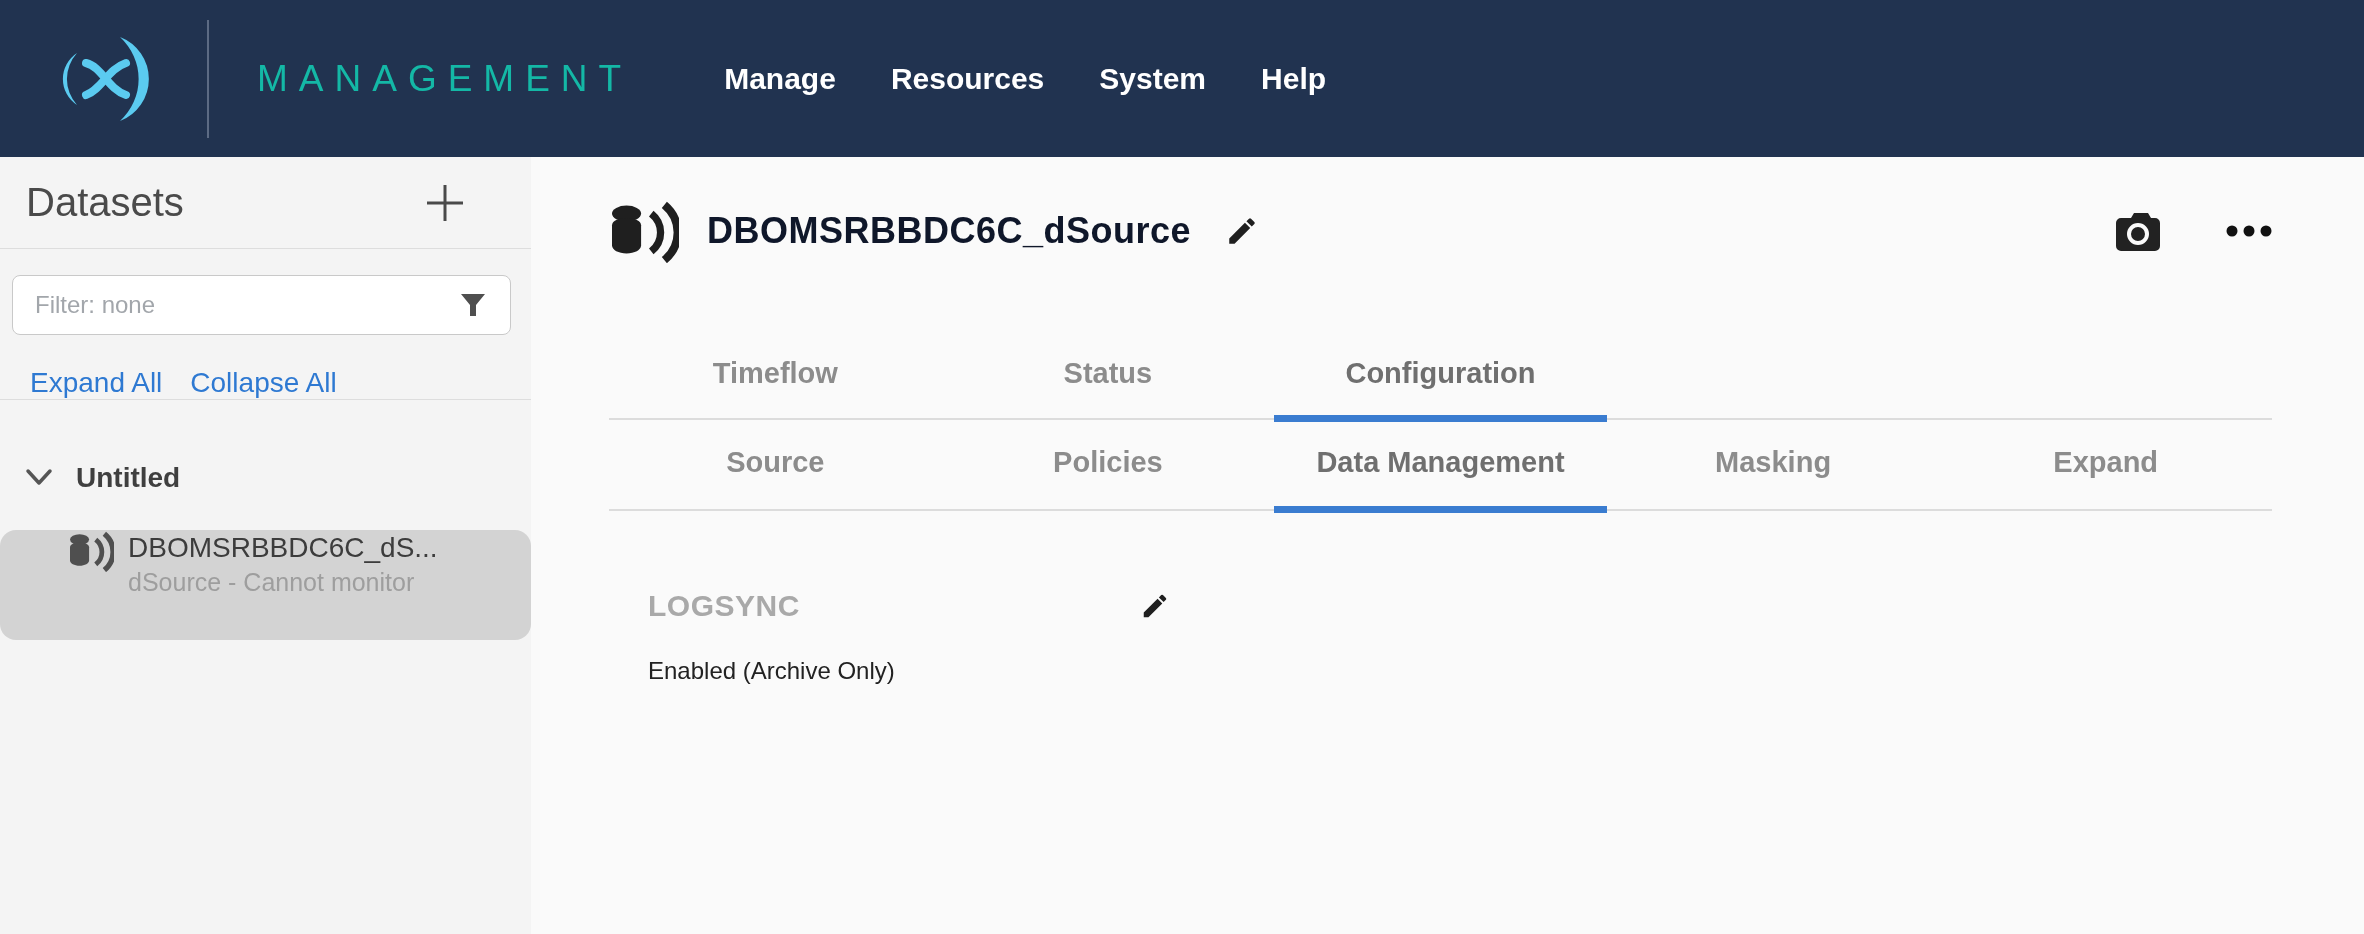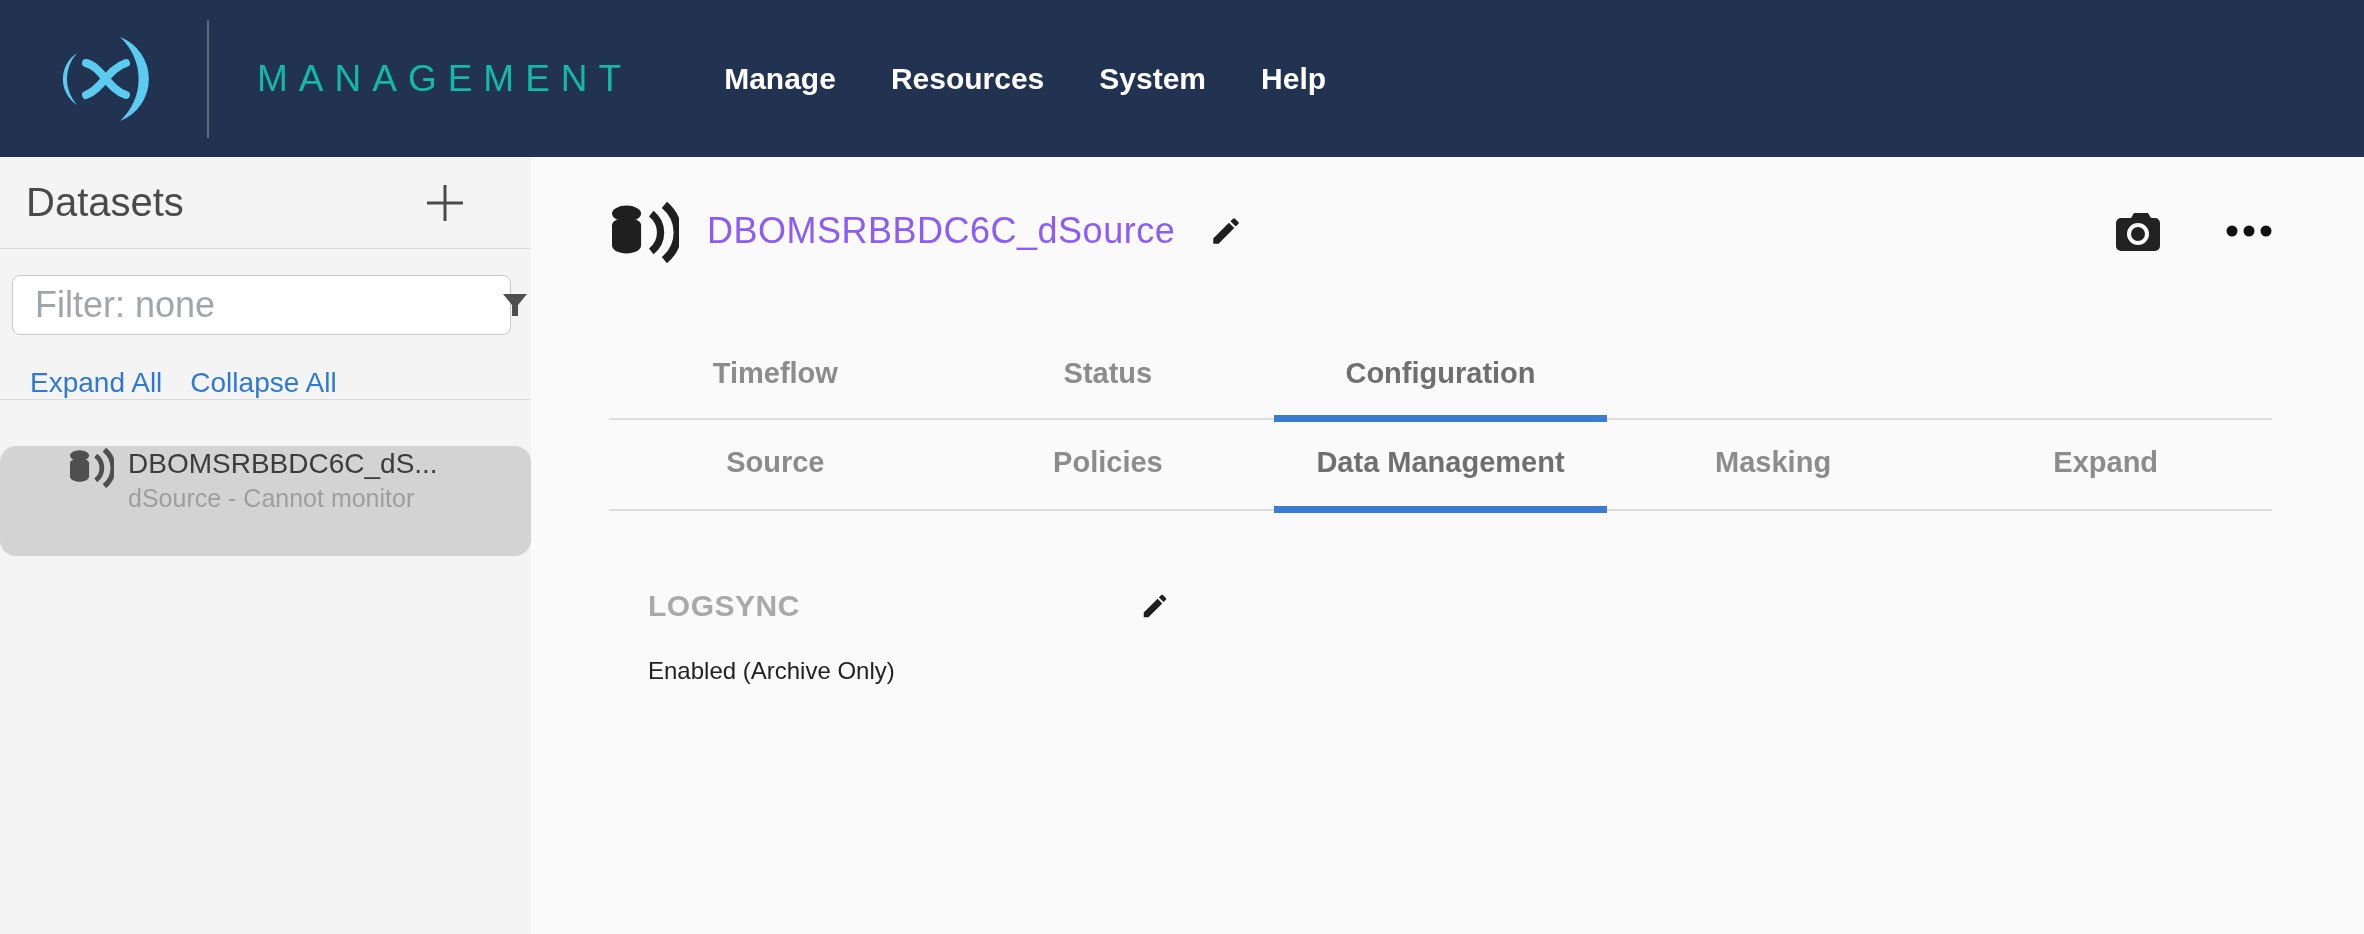--- a/index.html
+++ b/index.html
@@ -35,21 +35,21 @@
     padding:0 64px 0 26px; border-bottom:1px solid #ddd;
   }
   .sb-title { font-size:40px; color:#4a4a4a; font-weight:400; }
   .plus-btn { cursor:pointer; display:flex; align-items:center; }
   .filter-box {
     margin:26px 20px 0 12px; height:60px; background:#fff;
     border:1px solid #c9c9c9; border-radius:8px;
     display:flex; align-items:center; padding:0 22px;
   }
   .filter-input {
-    border:none; outline:none; flex:1; font-size:36px; color:#ef4444;
+    border:none; outline:none; flex:1; font-size:24px; color:#ef4444;
     font-family:inherit; background:transparent;
   }
   .filter-input::placeholder { color:#a2a6ab; }
   .filter-icon { cursor:pointer; display:flex; }
   .sb-links { display:flex; gap:28px; padding:32px 0 0 30px; margin-bottom:32px; }
   .sb-link { color:#2e79d2; font-size:28px; cursor:pointer; }
   .sb-links-divider { border-bottom:1px solid #ddd; }
   .tree { flex:1; }
   .tree-group {
     display:flex; align-items:center; gap:22px;
@@ -63,21 +63,21 @@
   .tree-item.selected { background:#d3d3d3; }
   .ti-icon { flex:0 0 auto; margin-right:14px; display:flex; }
   .ti-texts { display:flex; flex-direction:column; line-height:1.3; }
   .ti-name { font-size:28px; color:#3c3c3c; }
   .ti-sub { font-size:25px; color:#9e9e9e; }
 
   
   .main { flex:1; background:#fafafa; padding:0 92px 0 78px; display:flex; flex-direction:column; }
   .m-header { margin-top:42px; display:flex; align-items:center; }
   .m-title-icon { display:flex; margin-right:28px; }
-  .m-title { font-size:36px; font-weight:400; color:#8b5cf6; letter-spacing:.5px; }
+  .m-title { font-size:36px; font-weight:700; color:#0f172a; letter-spacing:.5px; }
   .m-edit { margin-left:34px; cursor:pointer; display:flex; }
   .m-actions { margin-left:auto; display:flex; align-items:center; gap:64px; }
   .icon-btn { cursor:pointer; display:flex; align-items:center; }
 
   .tabrow {
     display:grid; grid-template-columns:repeat(5,1fr);
     border-bottom:2px solid #dcdcdc;
   }
   .tabrow.primary { margin-top:78px; }
   .tab {
@@ -147,20 +147,26 @@
           </svg>
         </div>
       </div>
 
       <div class="sb-links sb-links-divider">
         <div class="sb-link">Expand All</div>
         <div class="sb-link">Collapse All</div>
       </div>
 
       <div class="tree">
+        <div class="tree-group">
+          <svg width="30" height="22" viewBox="0 0 30 22">
+            <path d="M4 4 L15 16 L26 4" stroke="#555" stroke-width="3.5" fill="none" stroke-linecap="round" stroke-linejoin="round"></path>
+          </svg>
+          <div class="tree-group-label">Untitled</div>
+        </div>
 
         <div class="tree-item selected">
           <div class="ti-icon">
             <svg width="46" height="42" viewBox="0 0 48 44">
               <ellipse cx="12" cy="10" rx="10" ry="5.5" fill="#4f4f4f"></ellipse>
               <path d="M2 18 C2 15 6.5 13 12 13 C17.5 13 22 15 22 18 L22 32 C22 35 17.5 37.5 12 37.5 C6.5 37.5 2 35 2 32 Z" fill="#4f4f4f"></path>
               <path d="M29 10 A18 17 0 0 1 29 36" stroke="#4f4f4f" stroke-width="5" fill="none"></path>
               <path d="M38 4 A26 25 0 0 1 38 42" stroke="#4f4f4f" stroke-width="5.5" fill="none"></path>
             </svg>
           </div>

